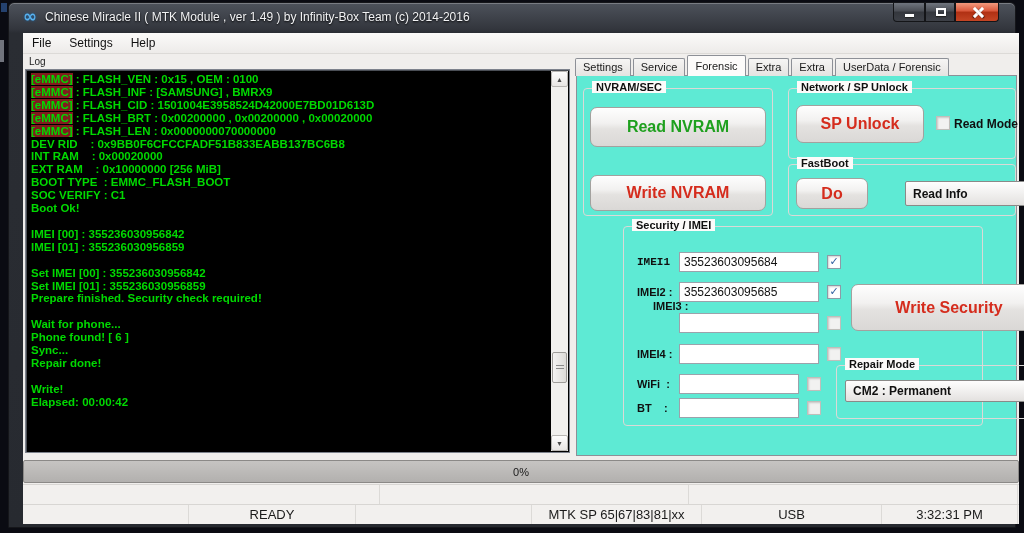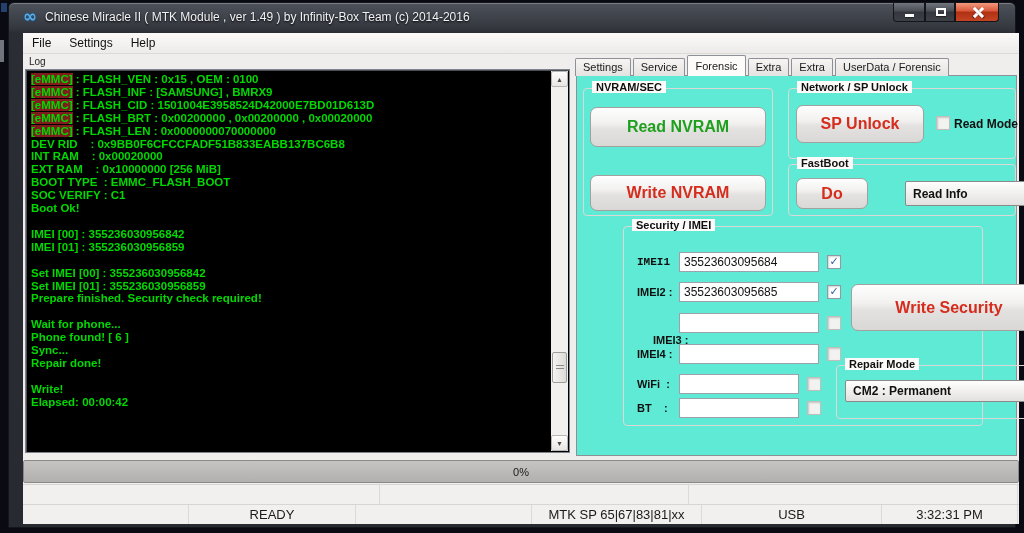--- a/index.html
+++ b/index.html
@@ -197,21 +197,21 @@
 
         <div class="groupbox" style="left:6px; top:150px; width:360px; height:200px;margin-left:40px;">
           <span class="grouplabel">Security / IMEI</span>
           <div id="imei-fields">
               <span class="field-label" style="left: 13px; top: 29px; font-family: Liberation Mono, monospace;">IMEI1 :</span>
               <input class="tbox" value="35523603095684" style="left: 55px; top: 25px; width: 140px;">
               <div class="checkbox" style="left: 203px; top: 28px;">✓</div>
               <span class="field-label" style="left: 13px; top: 59px;">IMEI2 :</span>
               <input class="tbox" value="35523603095685" style="left: 55px; top: 55px; width: 140px;">
               <div class="checkbox" style="left: 203px; top: 58px;">✓</div>
-              <span class="field-label" style="left: 13px; top: 107px; padding-left: 16px;">IMEI3 :</span>
+              <span class="field-label" style="left: 13px; top: 73px; padding-left: 16px;">IMEI3 :</span>
               <input class="tbox" value="" style="left: 55px; top: 86px; width: 140px;">
               <div class="checkbox dim" style="left: 203px; top: 89px;"></div>
               <span class="field-label" style="left: 13px; top: 121px;">IMEI4 :</span>
               <input class="tbox" value="" style="left: 55px; top: 117px; width: 140px;">
               <div class="checkbox dim" style="left: 203px; top: 120px;"></div>
               <span class="field-label" style="left: 13px; top: 151px;">WiFi  :</span>
               <input class="tbox" value="" style="left: 55px; top: 147px; width: 120px;">
               <div class="checkbox dim" style="left: 183px; top: 150px;"></div>
               <span class="field-label" style="left: 13px; top: 175px;">BT    :</span>
               <input class="tbox" value="" style="left: 55px; top: 171px; width: 120px;">

